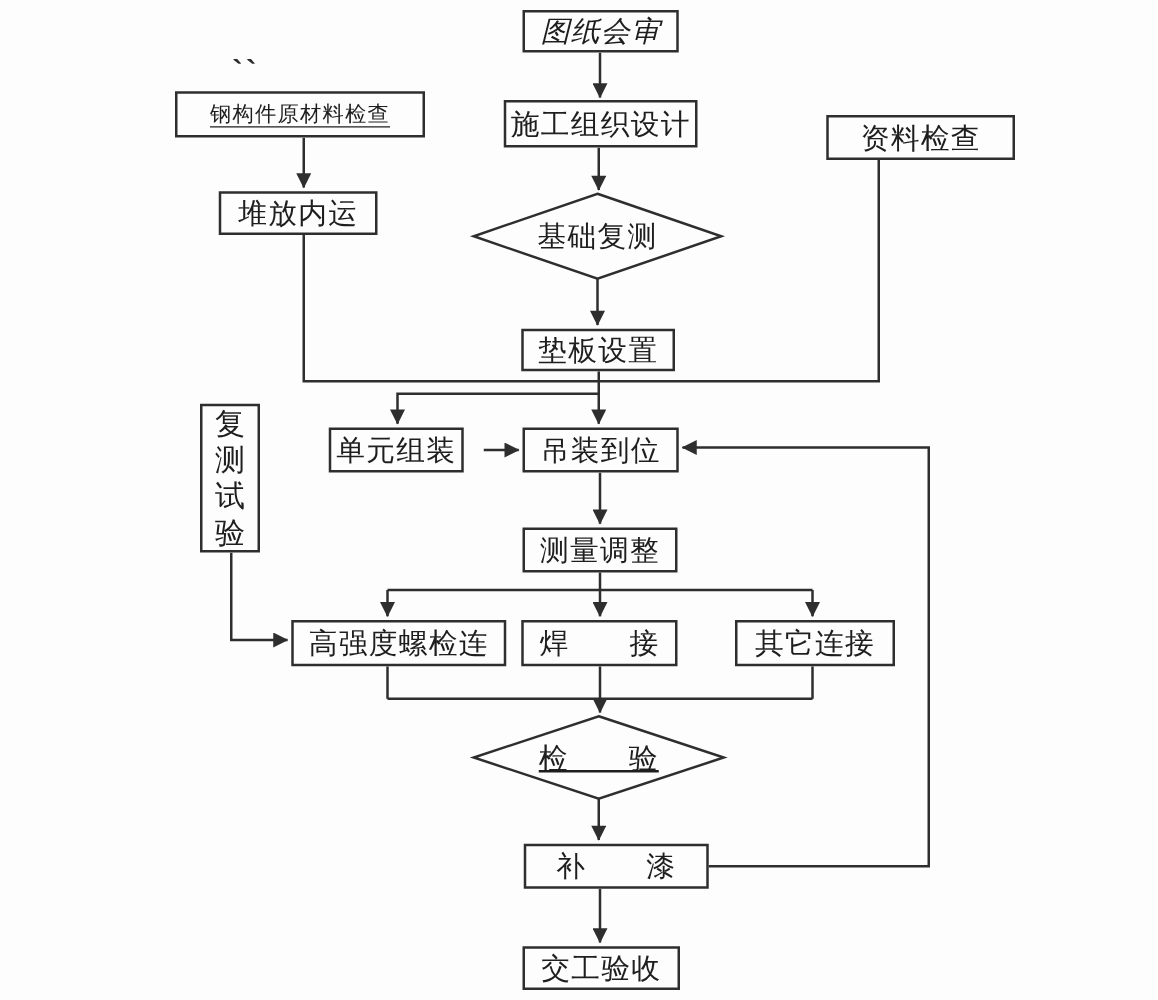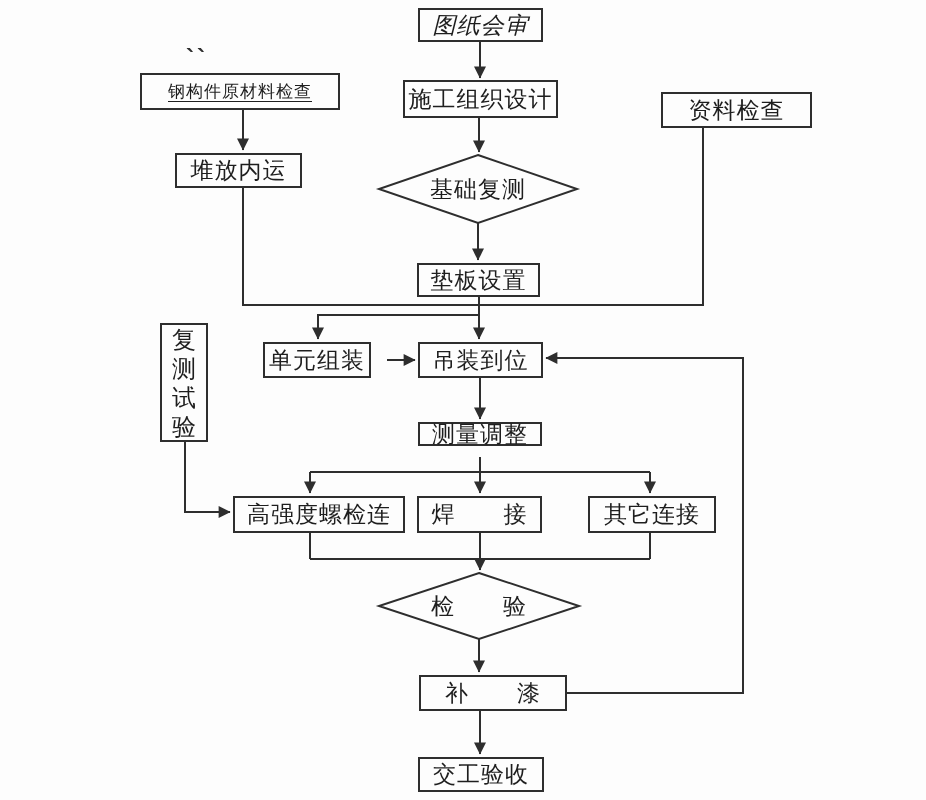--- a/index.html
+++ b/index.html
@@ -109,27 +109,27 @@
   <div class="dlabel" style="left:379px;top:178px;width:198px;">基础复测</div>
 
   <div class="node" style="left:417px;top:263px;width:123px;height:34px;">垫板设置</div>
 
   <div class="node vert" style="left:160px;top:323px;width:48px;height:119px;font-size:24px;">复测试验</div>
 
   <div class="node" style="left:263px;top:342px;width:108px;height:36px;">单元组装</div>
 
   <div class="node" style="left:418px;top:342px;width:125px;height:36px;">吊装到位</div>
 
-  <div class="node" style="left:418px;top:422px;width:124px;height:24px;">测量调整</div>
+  <div class="node" style="left:418px;top:422px;width:124px;height:36px;">测量调整</div>
 
   <div class="node" style="left:233px;top:496px;width:172px;height:37px;">高强度螺检连</div>
 
   <div class="node" style="left:417px;top:496px;width:125px;height:37px;">焊　　接</div>
 
   <div class="node" style="left:588px;top:496px;width:128px;height:37px;">其它连接</div>
 
-  <div class="dlabel" style="left:379px;top:595px;width:200px;">检　　验</div>
+  <div class="dlabel" style="left:379px;top:595px;width:200px;text-decoration:underline;">检　　验</div>
 
   <div class="node" style="left:419px;top:675px;width:148px;height:36px;">补　　漆</div>
 
   <div class="node" style="left:418px;top:757px;width:126px;height:35px;">交工验收</div>
 
 </div>
 
 </body></html>

